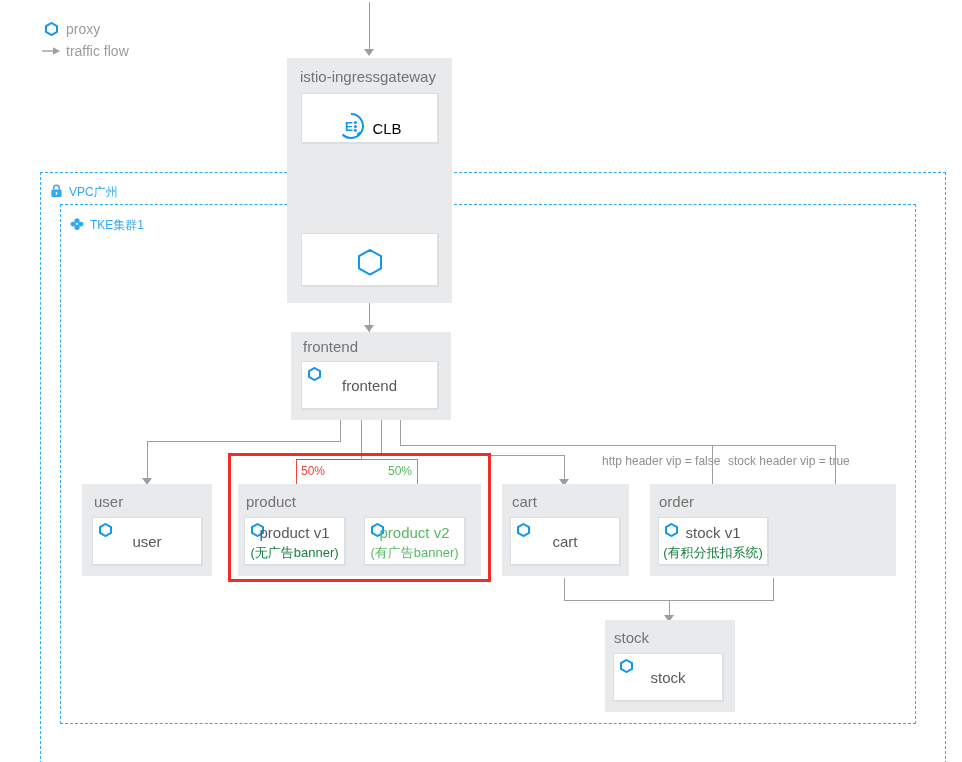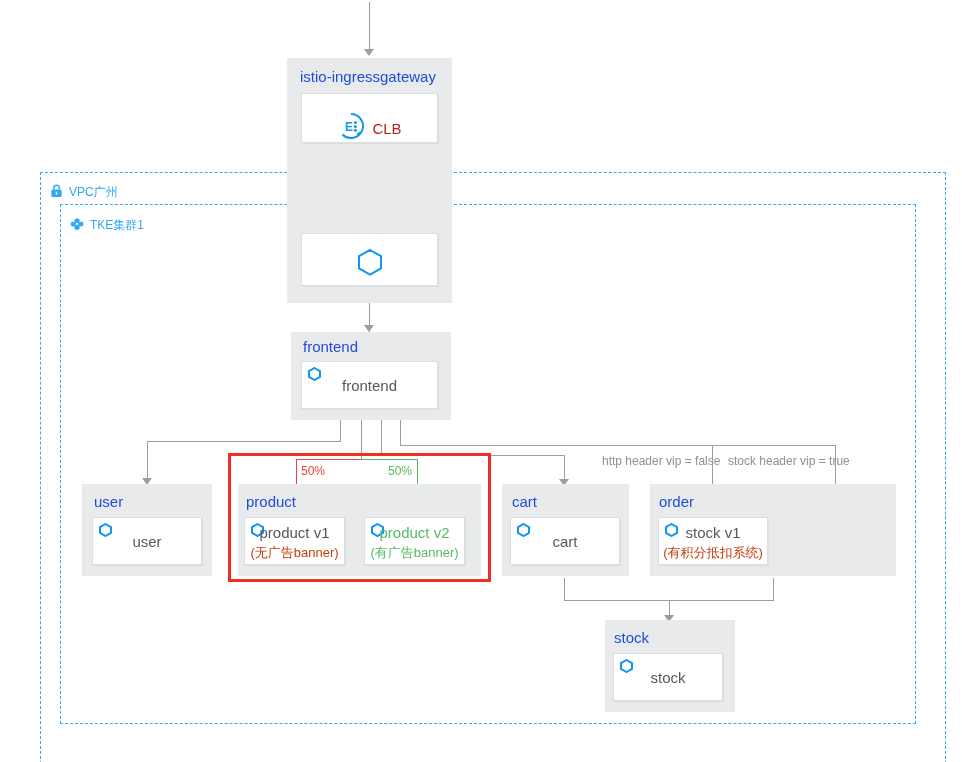--- a/index.html
+++ b/index.html
@@ -19,30 +19,30 @@
   .legend-label{font-size:14px;color:#9a9da0;padding-left:4px;}
 
   
   .zone{position:absolute;border:1px dashed #2fa8f8;box-sizing:border-box;}
   .zone-hdr{position:absolute;display:flex;align-items:center;gap:4px;
             font-size:12px;color:#2fa8f8;white-space:nowrap;}
   .zone-hdr .zt{padding-left:2px;}
 
   
   .group{position:absolute;background:#e9eaec;box-sizing:border-box;}
-  .group-title{position:absolute;font-size:15px;color:#1d4ed8;white-space:nowrap;}
+  .group-title{position:absolute;font-size:15px;color:#737373;white-space:nowrap;}
 
   
   .node{position:absolute;background:#ffffff;border:1px solid #dcdfe2;
         box-sizing:border-box;box-shadow:1px 1px 0 rgba(0,0,0,.05);}
   .node-hex{position:absolute;left:6px;top:5px;}
   .node-txt{position:absolute;left:0;right:0;text-align:center;
             font-size:15px;color:#55595d;white-space:nowrap;}
   .node-sub{position:absolute;left:0;right:0;text-align:center;
-            font-size:13px;color:#c2410c;white-space:nowrap;}
+            font-size:13px;color:#15803d;white-space:nowrap;}
   .green .node-txt,.green .node-sub{color:#56b961;}
 
   
   .ln{position:absolute;background:#9b9fa3;}
   .lnv{width:1px;}
   .lnh{height:1px;}
   .ln.red{background:#e8453c;}
   .ln.green{background:#56b961;}
   .arw{position:absolute;width:0;height:0;
        border-left:5px solid transparent;border-right:5px solid transparent;
@@ -53,27 +53,46 @@
   .edge-lbl{position:absolute;font-size:12px;color:#8d9094;white-space:nowrap;}
   .edge-lbl.red{color:#e8453c;}
   .edge-lbl.green{color:#56b961;}
 
   
   .highlight{position:absolute;border:3px solid #ef2c28;box-sizing:border-box;}
 
   
   .clb-wrap{position:absolute;left:0;right:0;top:18px;
             display:flex;align-items:center;justify-content:center;gap:7px;}
-  .clb-txt{font-size:15px;color:#b91c1c;}
+  .clb-txt{font-size:15px;color:#000000;}
 </style>
 </head>
 <body>
 
 <div id="canvas">
 
+  <div class="legend">
+    <div class="legend-row">
+      <span class="legend-ico">
+        <svg width="13" height="14" viewBox="0 0 13 14">
+          <polygon points="6.5,1 12,4.2 12,9.8 6.5,13 1,9.8 1,4.2" fill="none" stroke="#1296f0" stroke-width="2"></polygon>
+        </svg>
+      </span>
+      <span class="legend-label">proxy</span>
+    </div>
+    <div class="legend-row">
+      <span class="legend-ico">
+        <svg width="20" height="12" viewBox="0 0 20 12">
+          <line x1="1" y1="6" x2="13" y2="6" stroke="#9b9fa3" stroke-width="1.4"></line>
+          <polygon points="12,2.2 19,6 12,9.8" fill="#9b9fa3"></polygon>
+        </svg>
+      </span>
+      <span class="legend-label">traffic flow</span>
+    </div>
+  </div>
 
   <div class="zone" style="left:40px;top:172px;width:906px;height:602px;"></div>
   <div class="zone-hdr" style="left:50px;top:184px;">
     <span>
       <svg width="13" height="14" viewBox="0 0 14 15">
         <rect x="1.5" y="6" width="11" height="8" rx="1.4" fill="#2fa8f8"></rect>
         <path d="M4 6 V4.2 A3 3 0 0 1 10 4.2 V6" fill="none" stroke="#2fa8f8" stroke-width="1.6"></path>
         <rect x="6.2" y="8.4" width="1.6" height="3" fill="#ffffff"></rect>
       </svg>
     </span>

